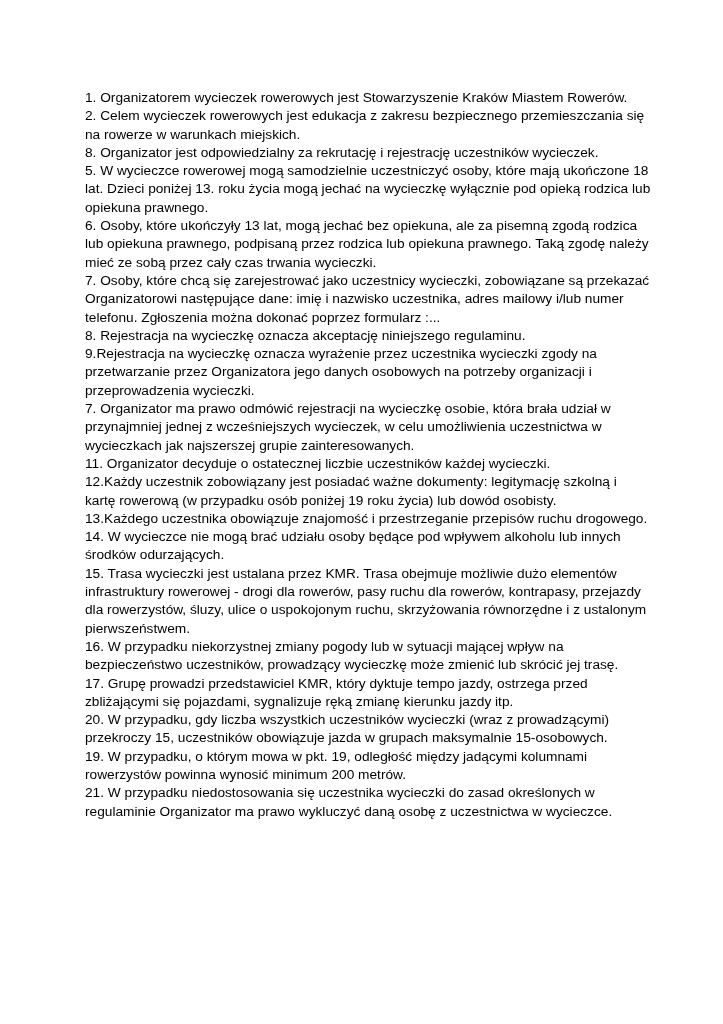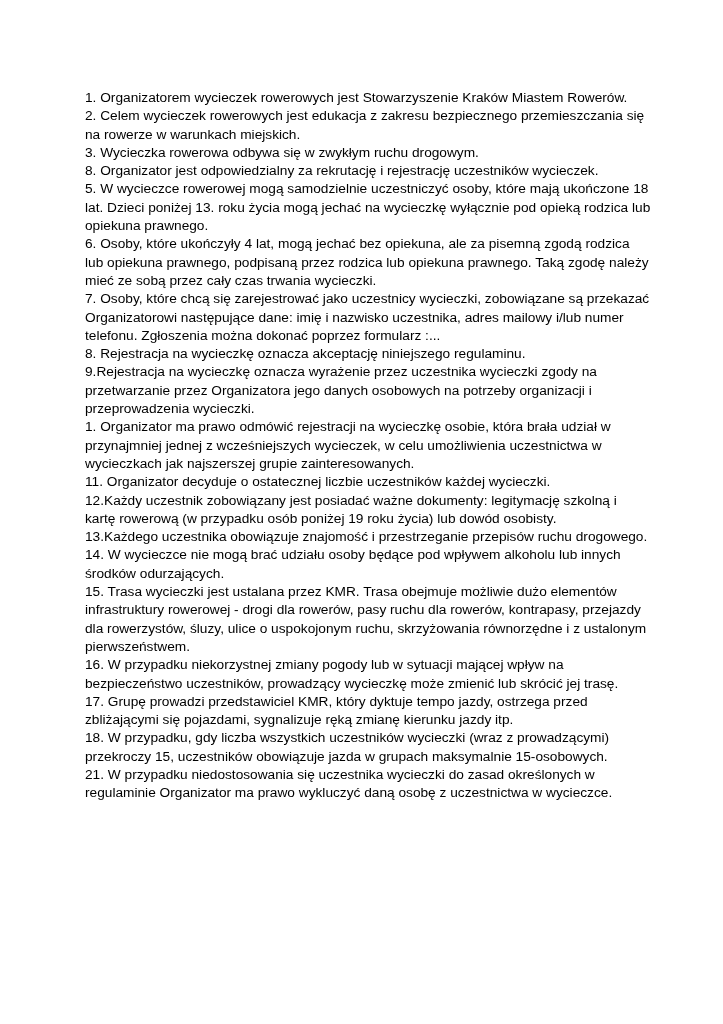--- a/index.html
+++ b/index.html
@@ -32,31 +32,31 @@
     word-spacing: normal;
   }
 </style>
 </head>
 <body>
 
 <main class="page">
   <section class="doc-text" id="paragraphs">
       <p class="para">1. Organizatorem wycieczek rowerowych jest Stowarzyszenie Kraków Miastem Rowerów.</p>
       <p class="para">2. Celem wycieczek rowerowych jest edukacja z zakresu bezpiecznego przemieszczania się na rowerze w warunkach miejskich.</p>
-      <p class="para">3. Wycieczka rowerowa odbywa się w zwykłym ruchu drogowym.</p>
       <p class="para">8. Organizator jest odpowiedzialny za rekrutację i rejestrację uczestników wycieczek.</p>
       <p class="para">5. W wycieczce rowerowej mogą samodzielnie uczestniczyć osoby, które mają ukończone 18 lat. Dzieci poniżej 13. roku życia mogą jechać na wycieczkę wyłącznie pod opieką rodzica lub opiekuna prawnego.</p>
-      <p class="para">6. Osoby, które ukończyły 4 lat, mogą jechać bez opiekuna, ale za pisemną zgodą rodzica lub opiekuna prawnego, podpisaną przez rodzica lub opiekuna prawnego. Taką zgodę należy mieć ze sobą przez cały czas trwania wycieczki.</p>
+      <p class="para">6. Osoby, które ukończyły 13 lat, mogą jechać bez opiekuna, ale za pisemną zgodą rodzica lub opiekuna prawnego, podpisaną przez rodzica lub opiekuna prawnego. Taką zgodę należy mieć ze sobą przez cały czas trwania wycieczki.</p>
       <p class="para">7. Osoby, które chcą się zarejestrować jako uczestnicy wycieczki, zobowiązane są przekazać Organizatorowi następujące dane: imię i nazwisko uczestnika, adres mailowy i/lub numer telefonu. Zgłoszenia można dokonać poprzez formularz :...</p>
       <p class="para">8. Rejestracja na wycieczkę oznacza akceptację niniejszego regulaminu.</p>
       <p class="para">9.Rejestracja na wycieczkę oznacza wyrażenie przez uczestnika wycieczki zgody na przetwarzanie przez Organizatora jego danych osobowych na potrzeby organizacji i przeprowadzenia wycieczki.</p>
-      <p class="para">1. Organizator ma prawo odmówić rejestracji na wycieczkę osobie, która brała udział w przynajmniej jednej z wcześniejszych wycieczek, w celu umożliwienia uczestnictwa w wycieczkach jak najszerszej grupie zainteresowanych.</p>
+      <p class="para">7. Organizator ma prawo odmówić rejestracji na wycieczkę osobie, która brała udział w przynajmniej jednej z wcześniejszych wycieczek, w celu umożliwienia uczestnictwa w wycieczkach jak najszerszej grupie zainteresowanych.</p>
       <p class="para">11. Organizator decyduje o ostatecznej liczbie uczestników każdej wycieczki.</p>
       <p class="para">12.Każdy uczestnik zobowiązany jest posiadać ważne dokumenty: legitymację szkolną i kartę rowerową (w przypadku osób poniżej 19 roku życia) lub dowód osobisty.</p>
       <p class="para">13.Każdego uczestnika obowiązuje znajomość i przestrzeganie przepisów ruchu drogowego.</p>
       <p class="para">14. W wycieczce nie mogą brać udziału osoby będące pod wpływem alkoholu lub innych środków odurzających.</p>
       <p class="para">15. Trasa wycieczki jest ustalana przez KMR. Trasa obejmuje możliwie dużo elementów infrastruktury rowerowej - drogi dla rowerów, pasy ruchu dla rowerów, kontrapasy, przejazdy dla rowerzystów, śluzy, ulice o uspokojonym ruchu, skrzyżowania równorzędne i z ustalonym pierwszeństwem.</p>
       <p class="para">16. W przypadku niekorzystnej zmiany pogody lub w sytuacji mającej wpływ na bezpieczeństwo uczestników, prowadzący wycieczkę może zmienić lub skrócić jej trasę.</p>
       <p class="para">17. Grupę prowadzi przedstawiciel KMR, który dyktuje tempo jazdy, ostrzega przed zbliżającymi się pojazdami, sygnalizuje ręką zmianę kierunku jazdy itp.</p>
-      <p class="para">18. W przypadku, gdy liczba wszystkich uczestników wycieczki (wraz z prowadzącymi) przekroczy 15, uczestników obowiązuje jazda w grupach maksymalnie 15-osobowych.</p>
+      <p class="para">20. W przypadku, gdy liczba wszystkich uczestników wycieczki (wraz z prowadzącymi) przekroczy 15, uczestników obowiązuje jazda w grupach maksymalnie 15-osobowych.</p>
+      <p class="para">19. W przypadku, o którym mowa w pkt. 19, odległość między jadącymi kolumnami rowerzystów powinna wynosić minimum 200 metrów.</p>
       <p class="para">21. W przypadku niedostosowania się uczestnika wycieczki do zasad określonych w regulaminie Organizator ma prawo wykluczyć daną osobę z uczestnictwa w wycieczce.</p>
     </section>
 </main>
 
 </body></html>

